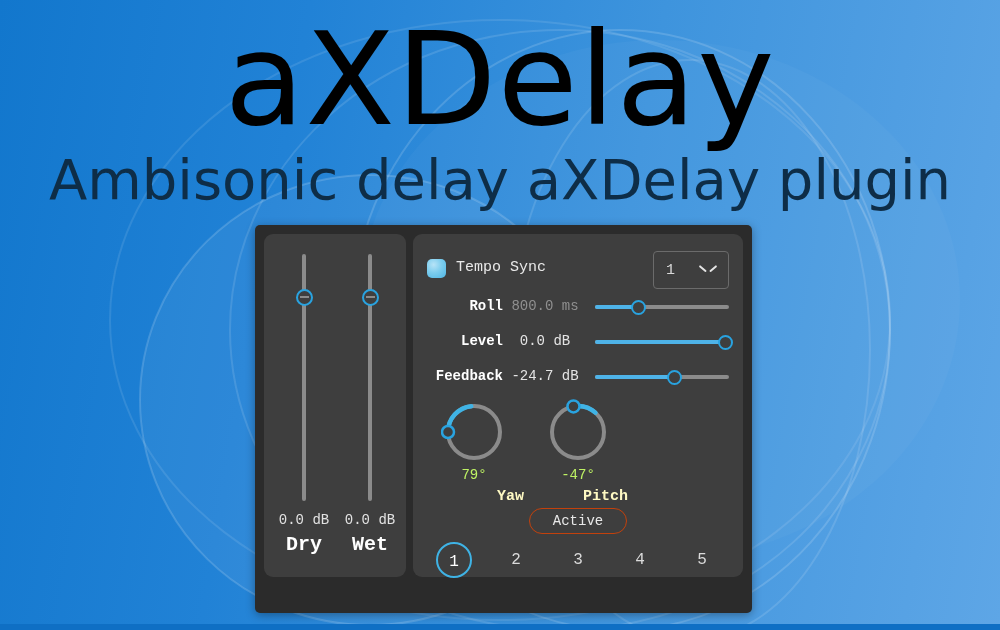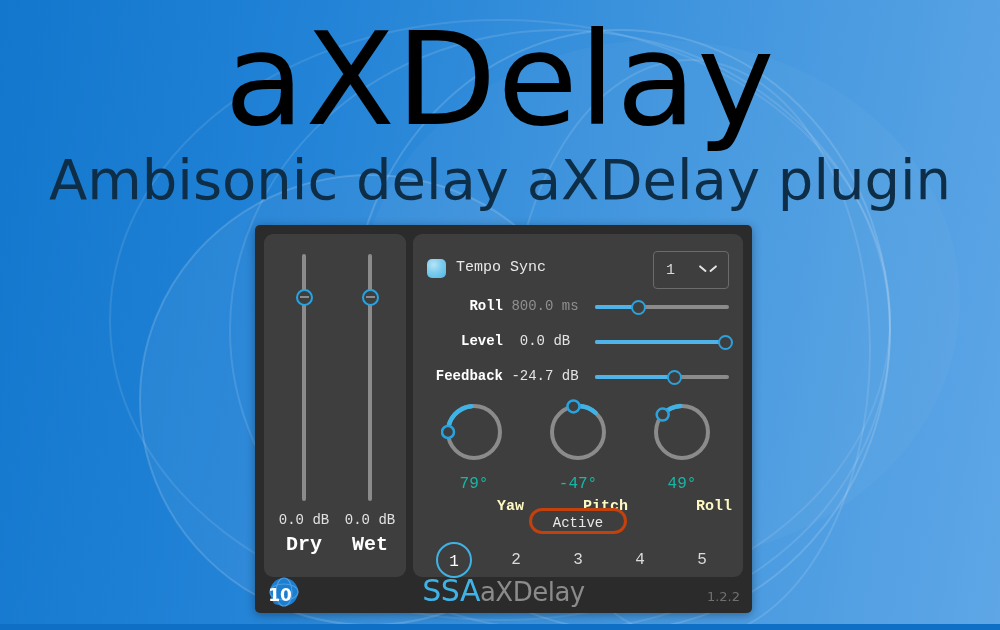--- a/index.html
+++ b/index.html
@@ -292,41 +292,41 @@
   }
   #knob-yaw   { left: 11px; }
   #knob-pitch { left: 115px; }
   #knob-roll  { left: 219px; }
   .knob-svg {
     display: block;
     margin: 0 auto;
   }
   .knob-value {
     text-align: center;
-    font-size: 16px;
-    color: #14b8a6;
-    margin-top: 10px;
+    font-size: 14px;
+    color: #bef264;
+    margin-top: 2px;
   }
   .knob-label {
     text-align: right;
     font-size: 15px;
     font-weight: bold;
     color: #fef9c3;
     margin-top: 5px;
   }
 
   
   #active-button {
     position: absolute;
     left: 50%;
     margin-left: -49px;
     top: 274px;
     width: 98px;
     height: 26px;
-    border: 3px solid #c2410c;
+    border: 1px solid #c2410c;
     border-radius: 13px;
     box-sizing: border-box;
     text-align: center;
     line-height: 24px;
     font-size: 14px;
     color: #e8e8e8;
   }
 
   
   #preset-row {
@@ -499,53 +499,29 @@
         <div class="knob" id="knob-pitch">
           <svg class="knob-svg" width="66" height="66" viewBox="0 0 66 66">
             <circle cx="33" cy="33" r="26" fill="none" stroke="#8b8b8b" stroke-width="4"></circle>
             <path id="arc-pitch" fill="none" stroke="#3fb3e5" stroke-width="4.5" stroke-linecap="round" d="M 28.48514738065981 7.39499842168259 A 26 26 0 0 1 50.397395765330316 13.678234537587748"></path>
             <circle id="dot-pitch" r="6" fill="#3e3e3e" stroke="#29a3e0" stroke-width="2.5" cx="28.48514738065981" cy="7.39499842168259"></circle>
           </svg>
           <div class="knob-value">-47°</div>
           <div class="knob-label">Pitch</div>
         </div>
 
-        <div class="knob" id="knob-roll">
-          <svg class="knob-svg" width="66" height="66" viewBox="0 0 66 66">
-            <circle cx="33" cy="33" r="26" fill="none" stroke="#8b8b8b" stroke-width="4"></circle>
-            <path id="arc-roll" fill="none" stroke="#3fb3e5" stroke-width="4.5" stroke-linecap="round" d="M 13.678234537587755 15.602604234669684 A 26 26 0 0 1 31.186331682652742 7.06333469324457"></path>
-            <circle id="dot-roll" r="6" fill="#3e3e3e" stroke="#29a3e0" stroke-width="2.5" cx="13.678234537587755" cy="15.602604234669684"></circle>
-          </svg>
-          <div class="knob-value">49°</div>
-          <div class="knob-label">Roll</div>
-        </div>
       </div>
 
       <div id="active-button">Active</div>
 
       <div id="preset-row">
           <div class="preset-item selected" style="left: 13px;">1</div>
           <div class="preset-item" style="left: 75px;">2</div>
           <div class="preset-item" style="left: 137px;">3</div>
           <div class="preset-item" style="left: 199px;">4</div>
           <div class="preset-item" style="left: 261px;">5</div>
         </div>
     </div>
 
-    <div id="bottom-bar">
-      <svg id="iem-logo" viewBox="0 0 36 36">
-        <circle cx="14" cy="24" r="6" fill="#1f6fc0"></circle>
-        <circle cx="20" cy="17" r="14" fill="#1b7ed0"></circle>
-        <ellipse cx="20" cy="17" rx="8" ry="14" fill="none" stroke="#4f9ddd" stroke-width="1.2"></ellipse>
-        <ellipse cx="20" cy="17" rx="14" ry="8" fill="none" stroke="#4f9ddd" stroke-width="1.2"></ellipse>
-        <text x="16" y="26" font-family="DejaVu Sans, sans-serif" font-size="17" font-weight="bold" fill="#ffffff" text-anchor="middle">10</text>
-      </svg>
-
-      <div id="brand-center">
-        <span id="brand-ssa">SSA</span><span id="brand-name">aXDelay</span>
-      </div>
-
-      <div id="version-label">1.2.2</div>
-    </div>
   </div>
 
   <div id="bottom-strip"></div>
 </div>
 
 </body></html>

